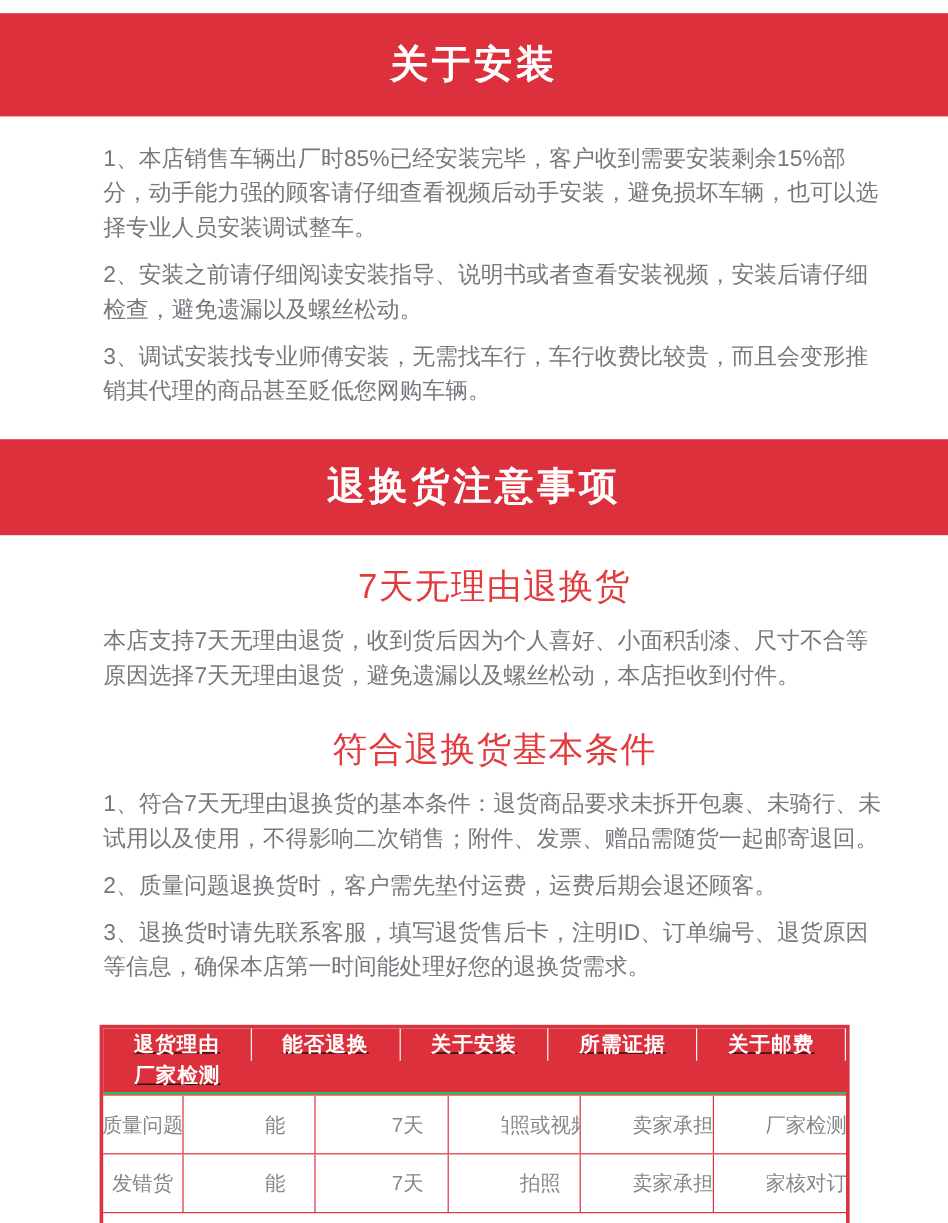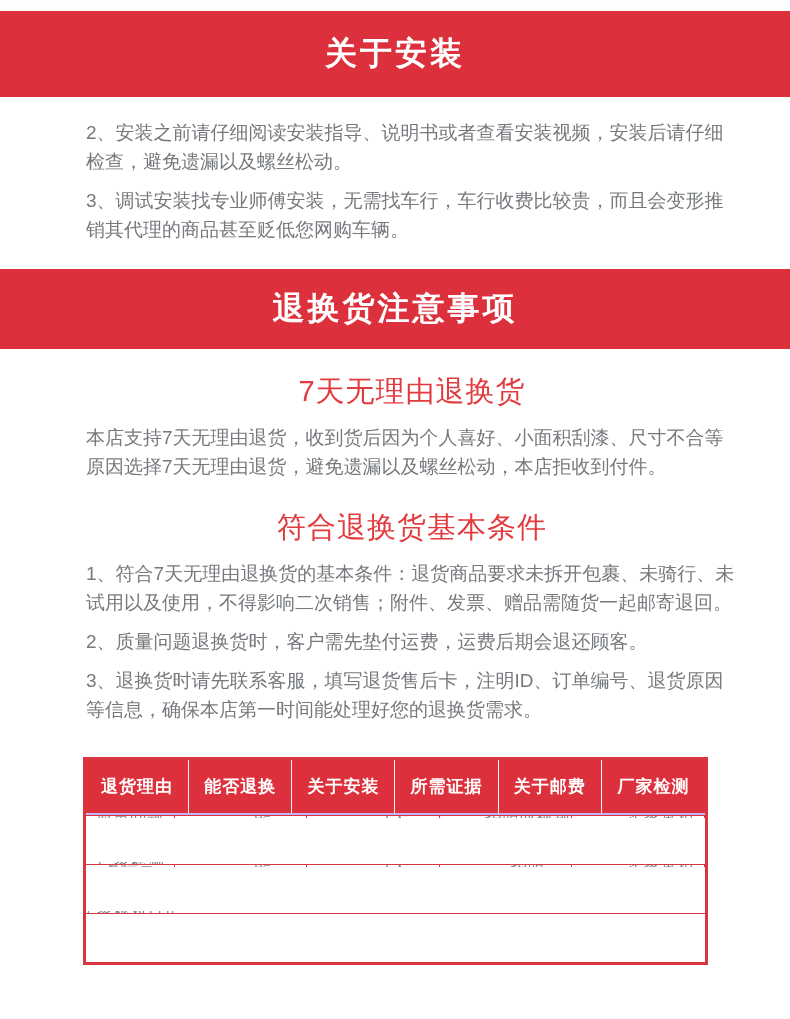--- a/index.html
+++ b/index.html
@@ -61,39 +61,40 @@
   .red-heading.spaced-top { margin-top: 27px; }
 
   .ptable {
     width: 625px;
     margin: 33px 0 0 -3px;
     border: 3px solid var(--table-border);
     background: #ffffff;
   }
   .pt-header {
     display: grid;
-    grid-template-columns: repeat(6, 1fr);
+    grid-template-columns: repeat(5, 1fr);
     height: 55px;
     background: var(--red);
-    border-bottom: 2px solid #c4b5fd;
+    border-bottom: 2px solid #22c55e;
+    text-decoration: underline;
   }
   .pt-hcell {
     display: flex;
     align-items: center;
     justify-content: center;
     color: #ffffff;
     font-size: 17px;
     font-weight: bold;
     border-right: 1px solid rgba(255,255,255,0.95);
     letter-spacing: 1px;
   }
   .pt-hcell:last-child { border-right: none; }
   .pt-row {
     display: grid;
-    grid-template-columns: repeat(5, 1fr);
+    grid-template-columns: repeat(6, 1fr);
     height: 49px;
     border-top: 1px solid var(--table-border);
     gap: 44px;
   }
   .pt-cell {
     display: flex;
     align-items: center;
     justify-content: center;
     color: var(--table-text);
     font-size: 17px;
@@ -106,20 +107,21 @@
 </head>
 <body>
 
 <div class="top-gap"></div>
 
 <div class="banner">
   <span class="banner-title">关于安装</span>
 </div>
 
 <div class="section-install">
+  <p class="body-text">1、本店销售车辆出厂时85%已经安装完毕，客户收到需要安装剩余15%部分，动手能力强的顾客请仔细查看视频后动手安装，避免损坏车辆，也可以选择专业人员安装调试整车。</p>
   <p class="body-text">2、安装之前请仔细阅读安装指导、说明书或者查看安装视频，安装后请仔细检查，避免遗漏以及螺丝松动。</p>
   <p class="body-text">3、调试安装找专业师傅安装，无需找车行，车行收费比较贵，而且会变形推销其代理的商品甚至贬低您网购车辆。</p>
 </div>
 
 <div class="banner second">
   <span class="banner-title">退换货注意事项</span>
 </div>
 
 <div class="section-returns">
   <h2 class="red-heading">7天无理由退换货</h2>

